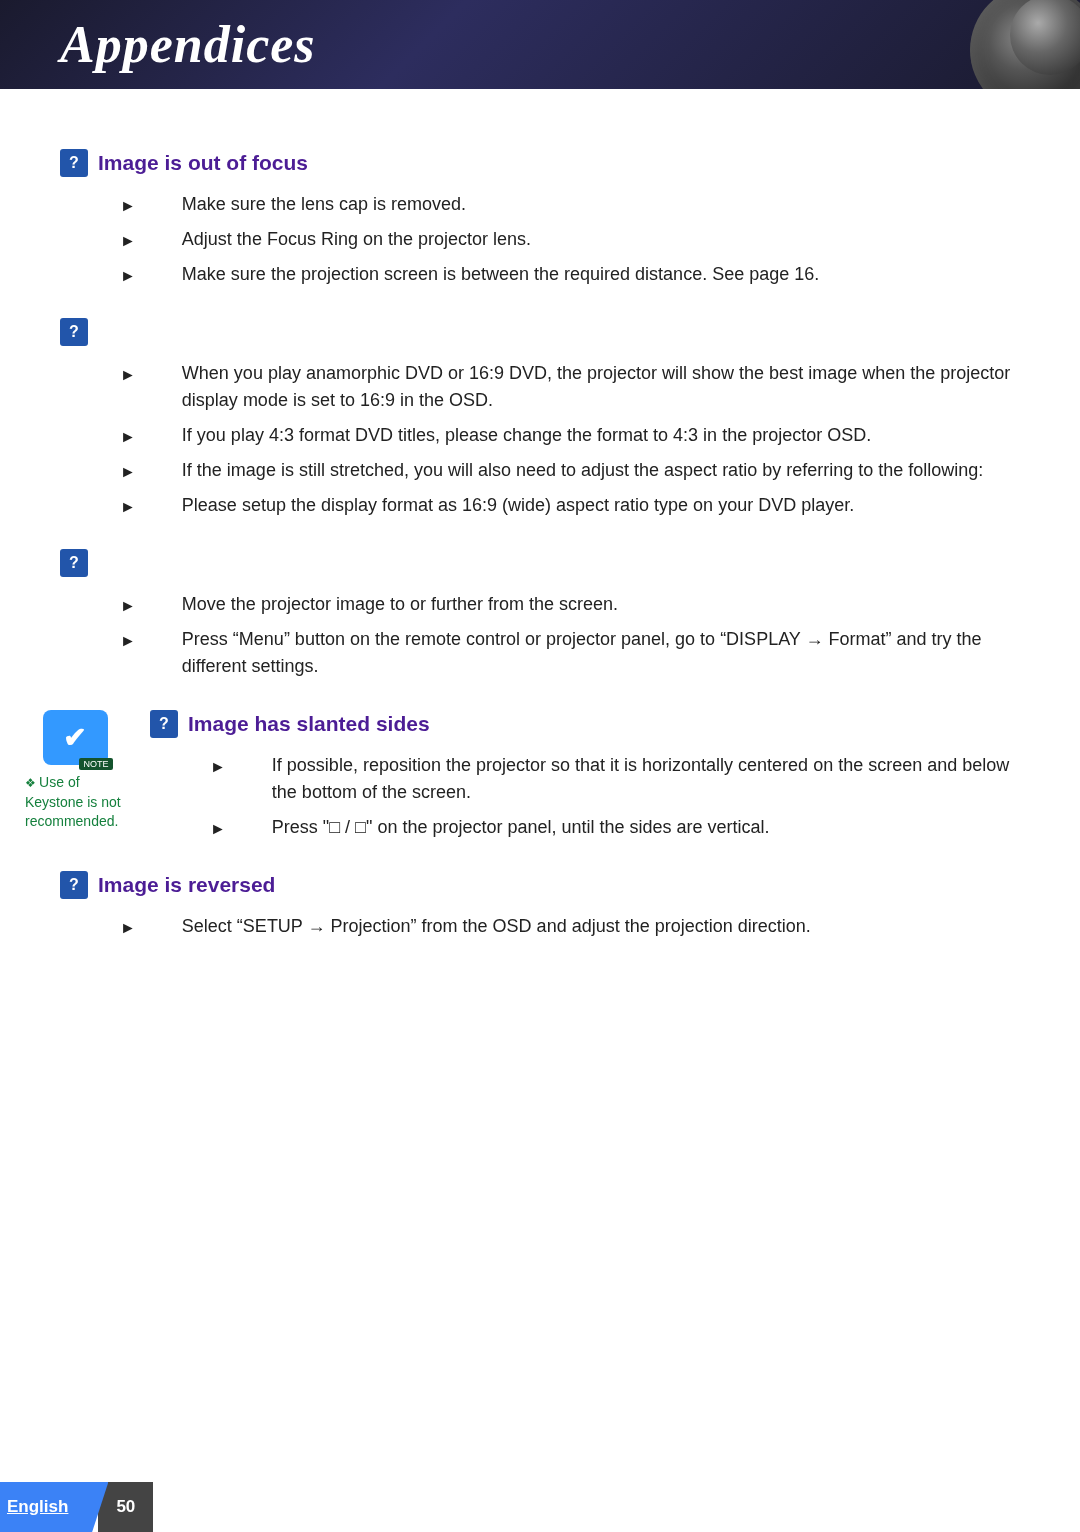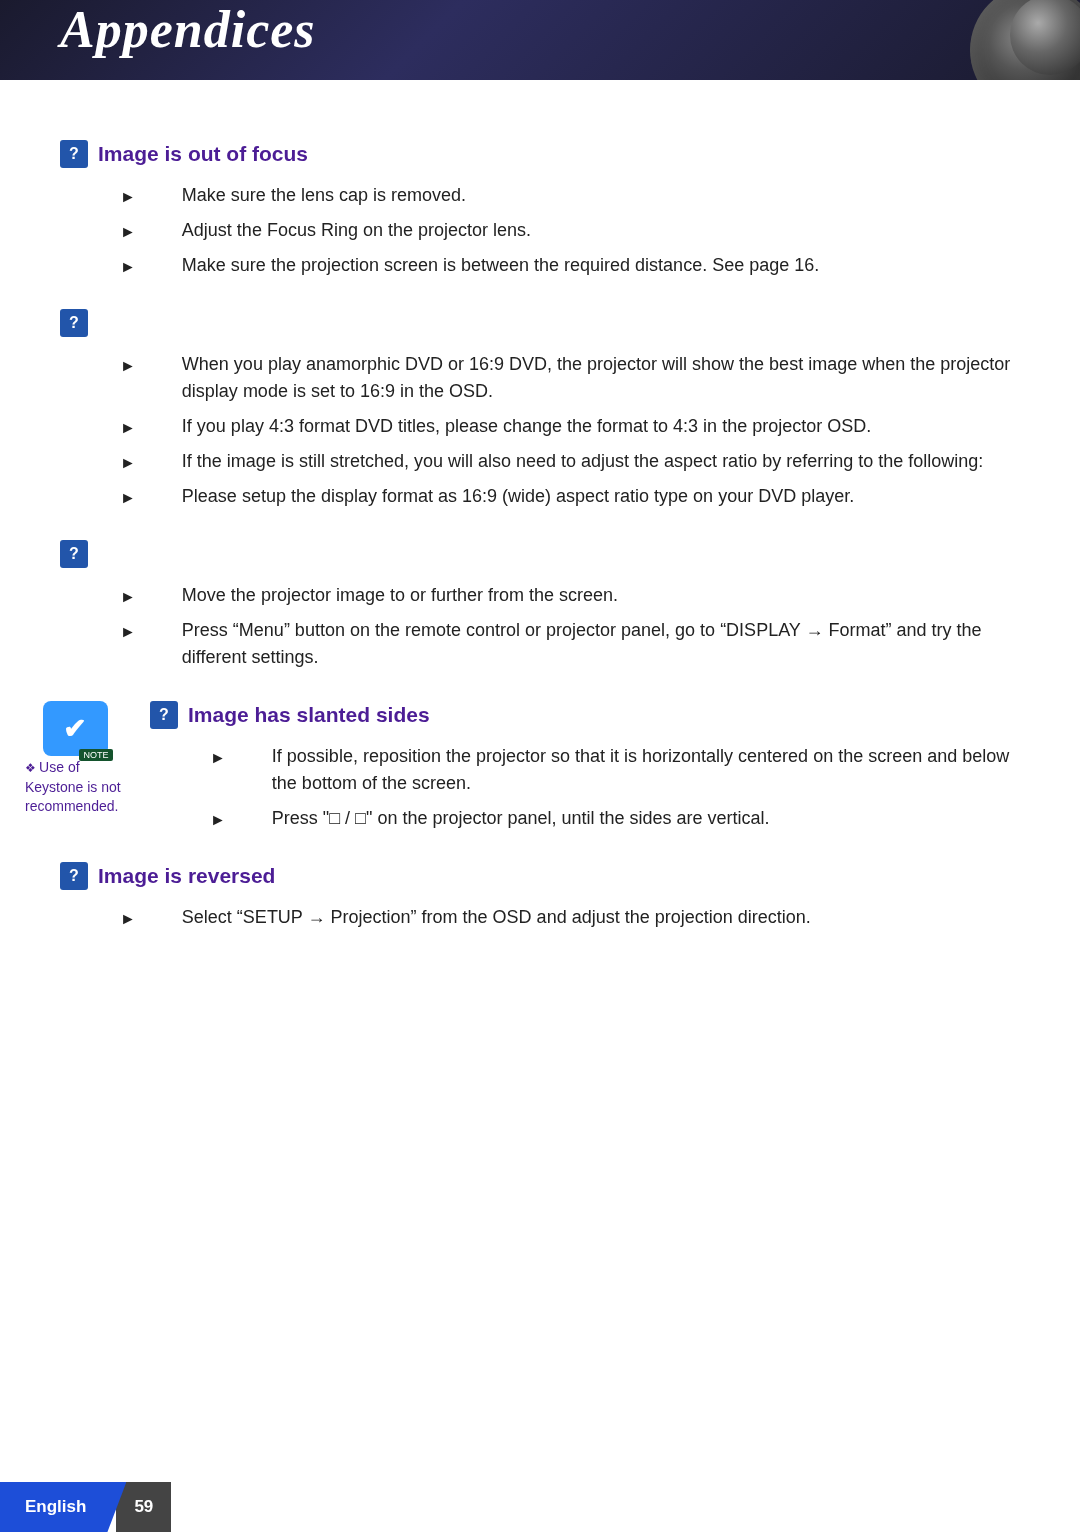--- a/index.html
+++ b/index.html
@@ -10,22 +10,23 @@
       background: #ffffff;
       font-family: Arial, Helvetica, sans-serif;
       font-size: 18px;
       color: #222;
       position: relative;
     }
 
     
     .header {
       background: linear-gradient(135deg, #1a1a2e 0%, #2d2d5e 40%, #1a1a2e 100%);
-      height: 80px;
-      display: flex;
+      height: 89px;
+      display: flex;
+      align-items: center;
       padding: 0 60px;
       position: relative;
       overflow: hidden;
     }
 
     .header-title {
       font-family: Georgia, 'Times New Roman', serif;
       font-style: italic;
       font-size: 52px;
       font-weight: bold;
@@ -161,23 +162,23 @@
       color: white;
       font-size: 9px;
       padding: 1px 4px;
       border-radius: 2px;
       font-family: Arial, sans-serif;
       text-transform: uppercase;
     }
 
     .note-text {
       font-size: 14px;
-      color: #4c1d95;
+      color: #15803d;
       text-align: left;
-      margin-top: 2px;
+      margin-top: 8px;
       line-height: 1.4;
       width: 100px;
     }
 
     .note-text::before {
       content: '❖ ';
       font-size: 12px;
     }
 
     
@@ -185,29 +186,30 @@
       position: absolute;
       bottom: 0;
       left: 0;
       right: 0;
       height: 50px;
       display: flex;
       align-items: stretch;
     }
 
     .footer-lang {
-      background: #1d4ed8;
+      background: #3b82f6;
       color: white;
       font-size: 17px;
       font-weight: bold;
-      padding: 0 25px;
+      padding: 0 7px;
       display: flex;
       align-items: center;
       clip-path: polygon(0 0, 100% 0, 85% 100%, 0 100%);
       padding-right: 40px;
+      text-decoration: underline;
     }
 
     .footer-page {
       background: #444;
       color: white;
       font-size: 17px;
       font-weight: bold;
       padding: 0 18px;
       display: flex;
       align-items: center;
@@ -318,14 +320,14 @@
     <div class="bullet-item">
       <span class="bullet-arrow">►</span>
       <span class="bullet-text">Select “SETUP → Projection” from the OSD and adjust the projection direction.</span>
     </div>
   </div>
 
 </div>
 
 <div class="footer" style="position:fixed; bottom:0; left:0; right:0; height:50px; display:flex; align-items:stretch;">
   <div class="footer-lang">English</div>
-  <div class="footer-page">59</div>
+  <div class="footer-page">50</div>
 </div>
 
 </body></html>

